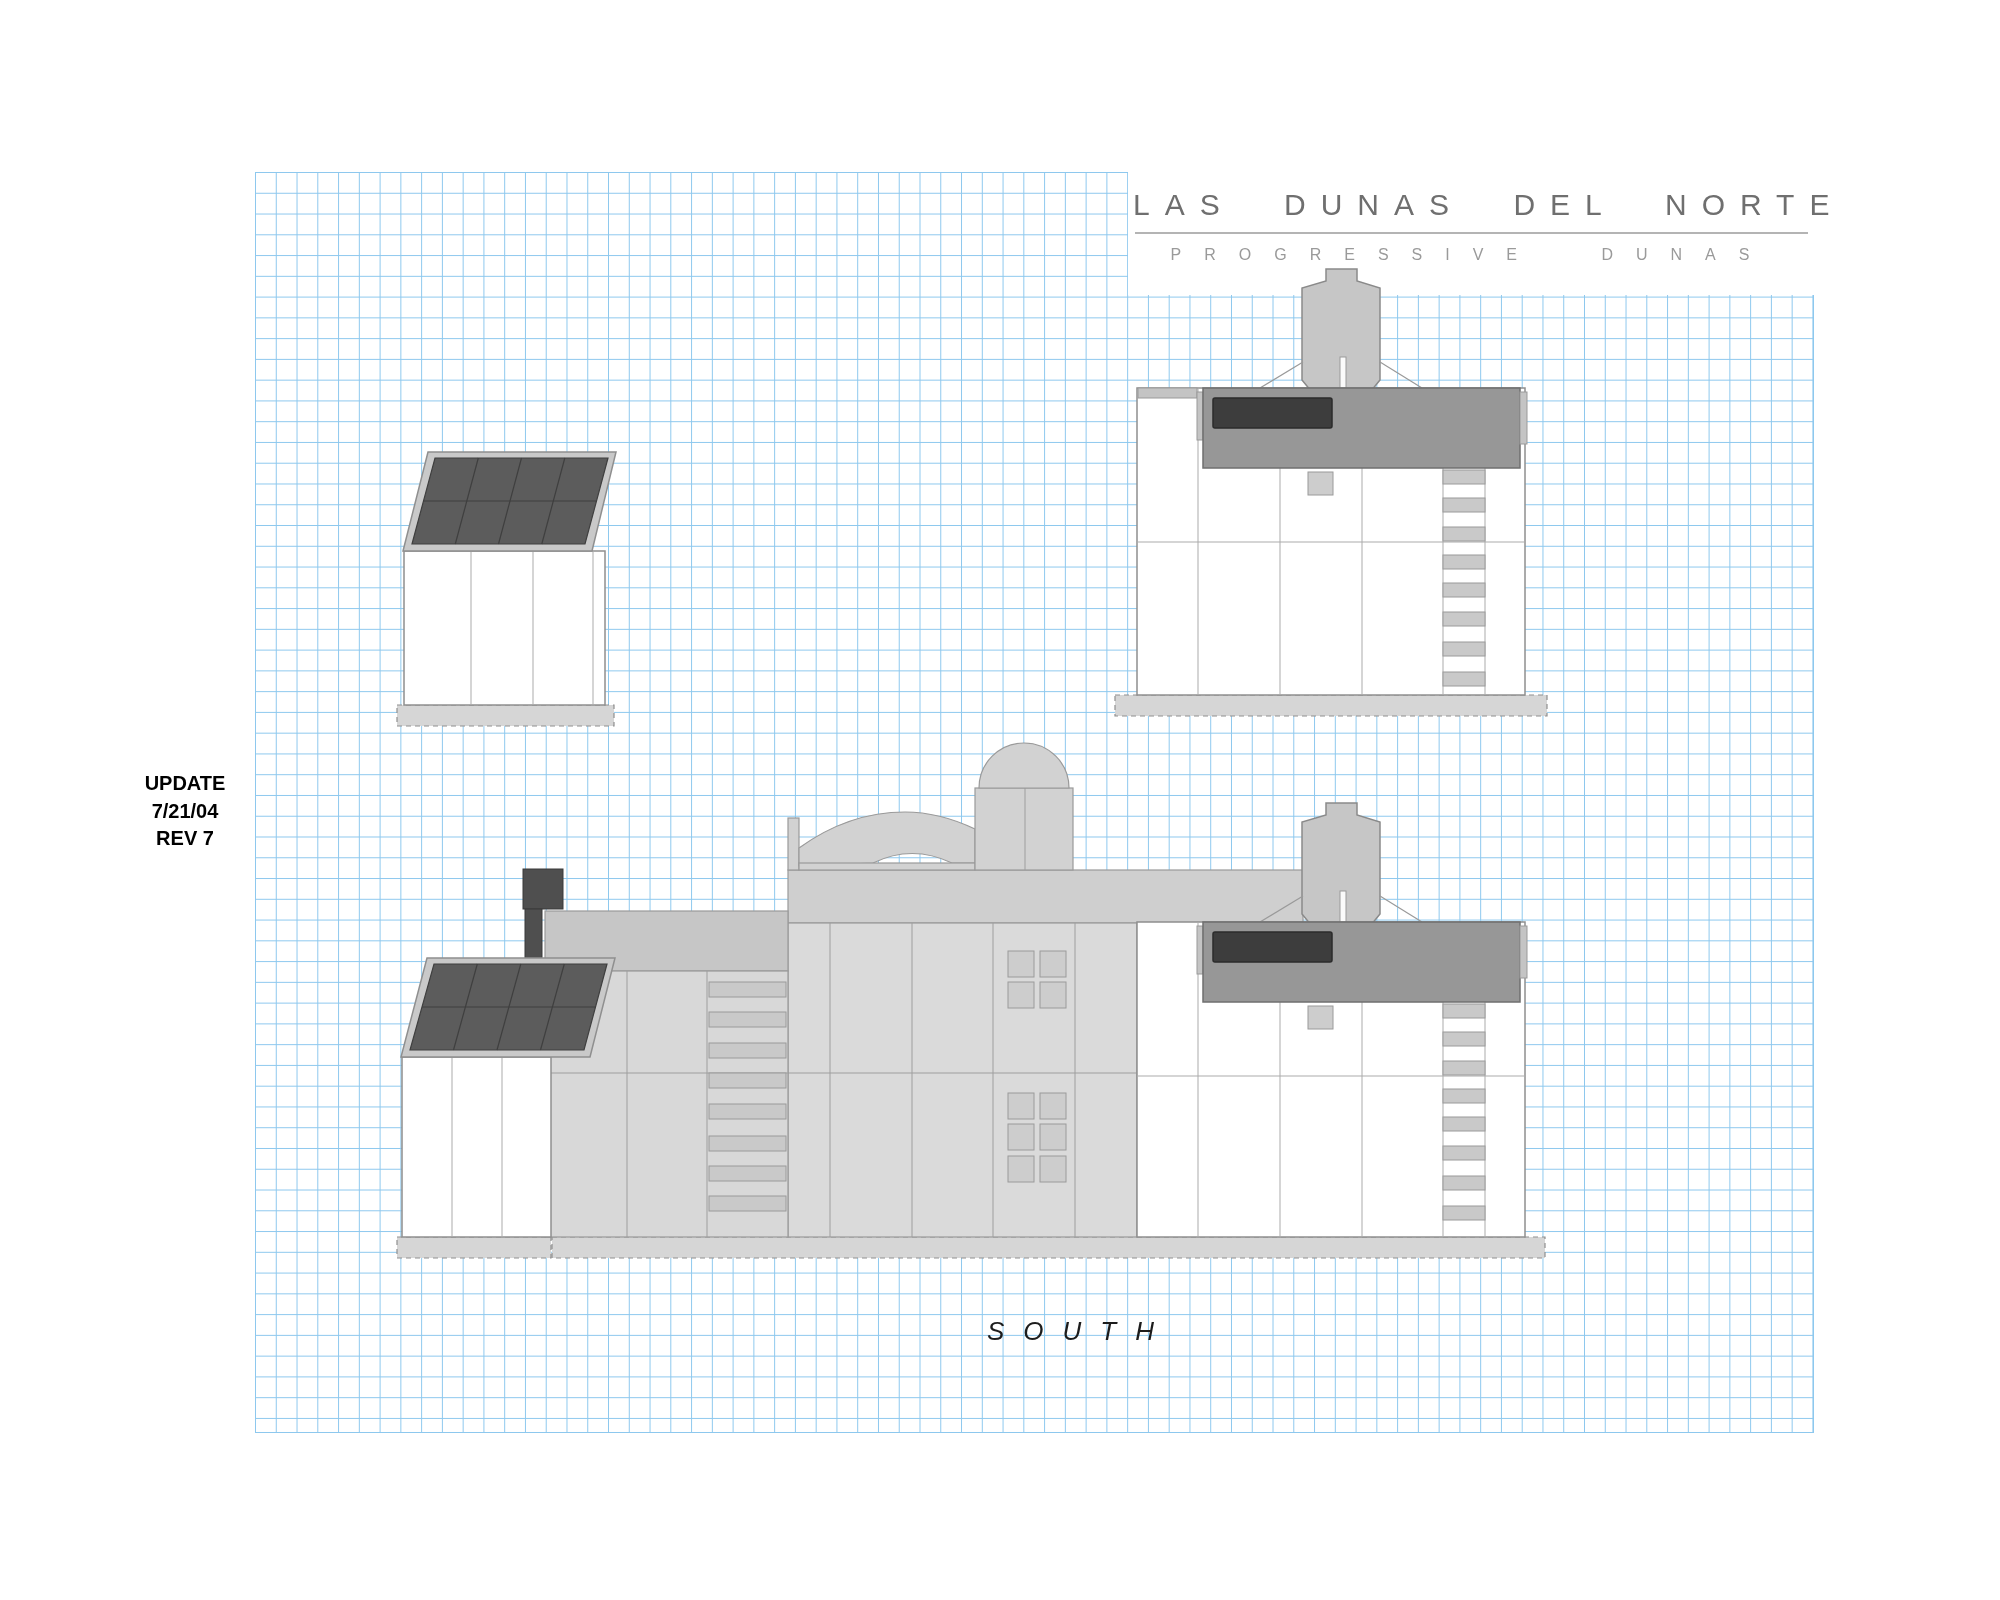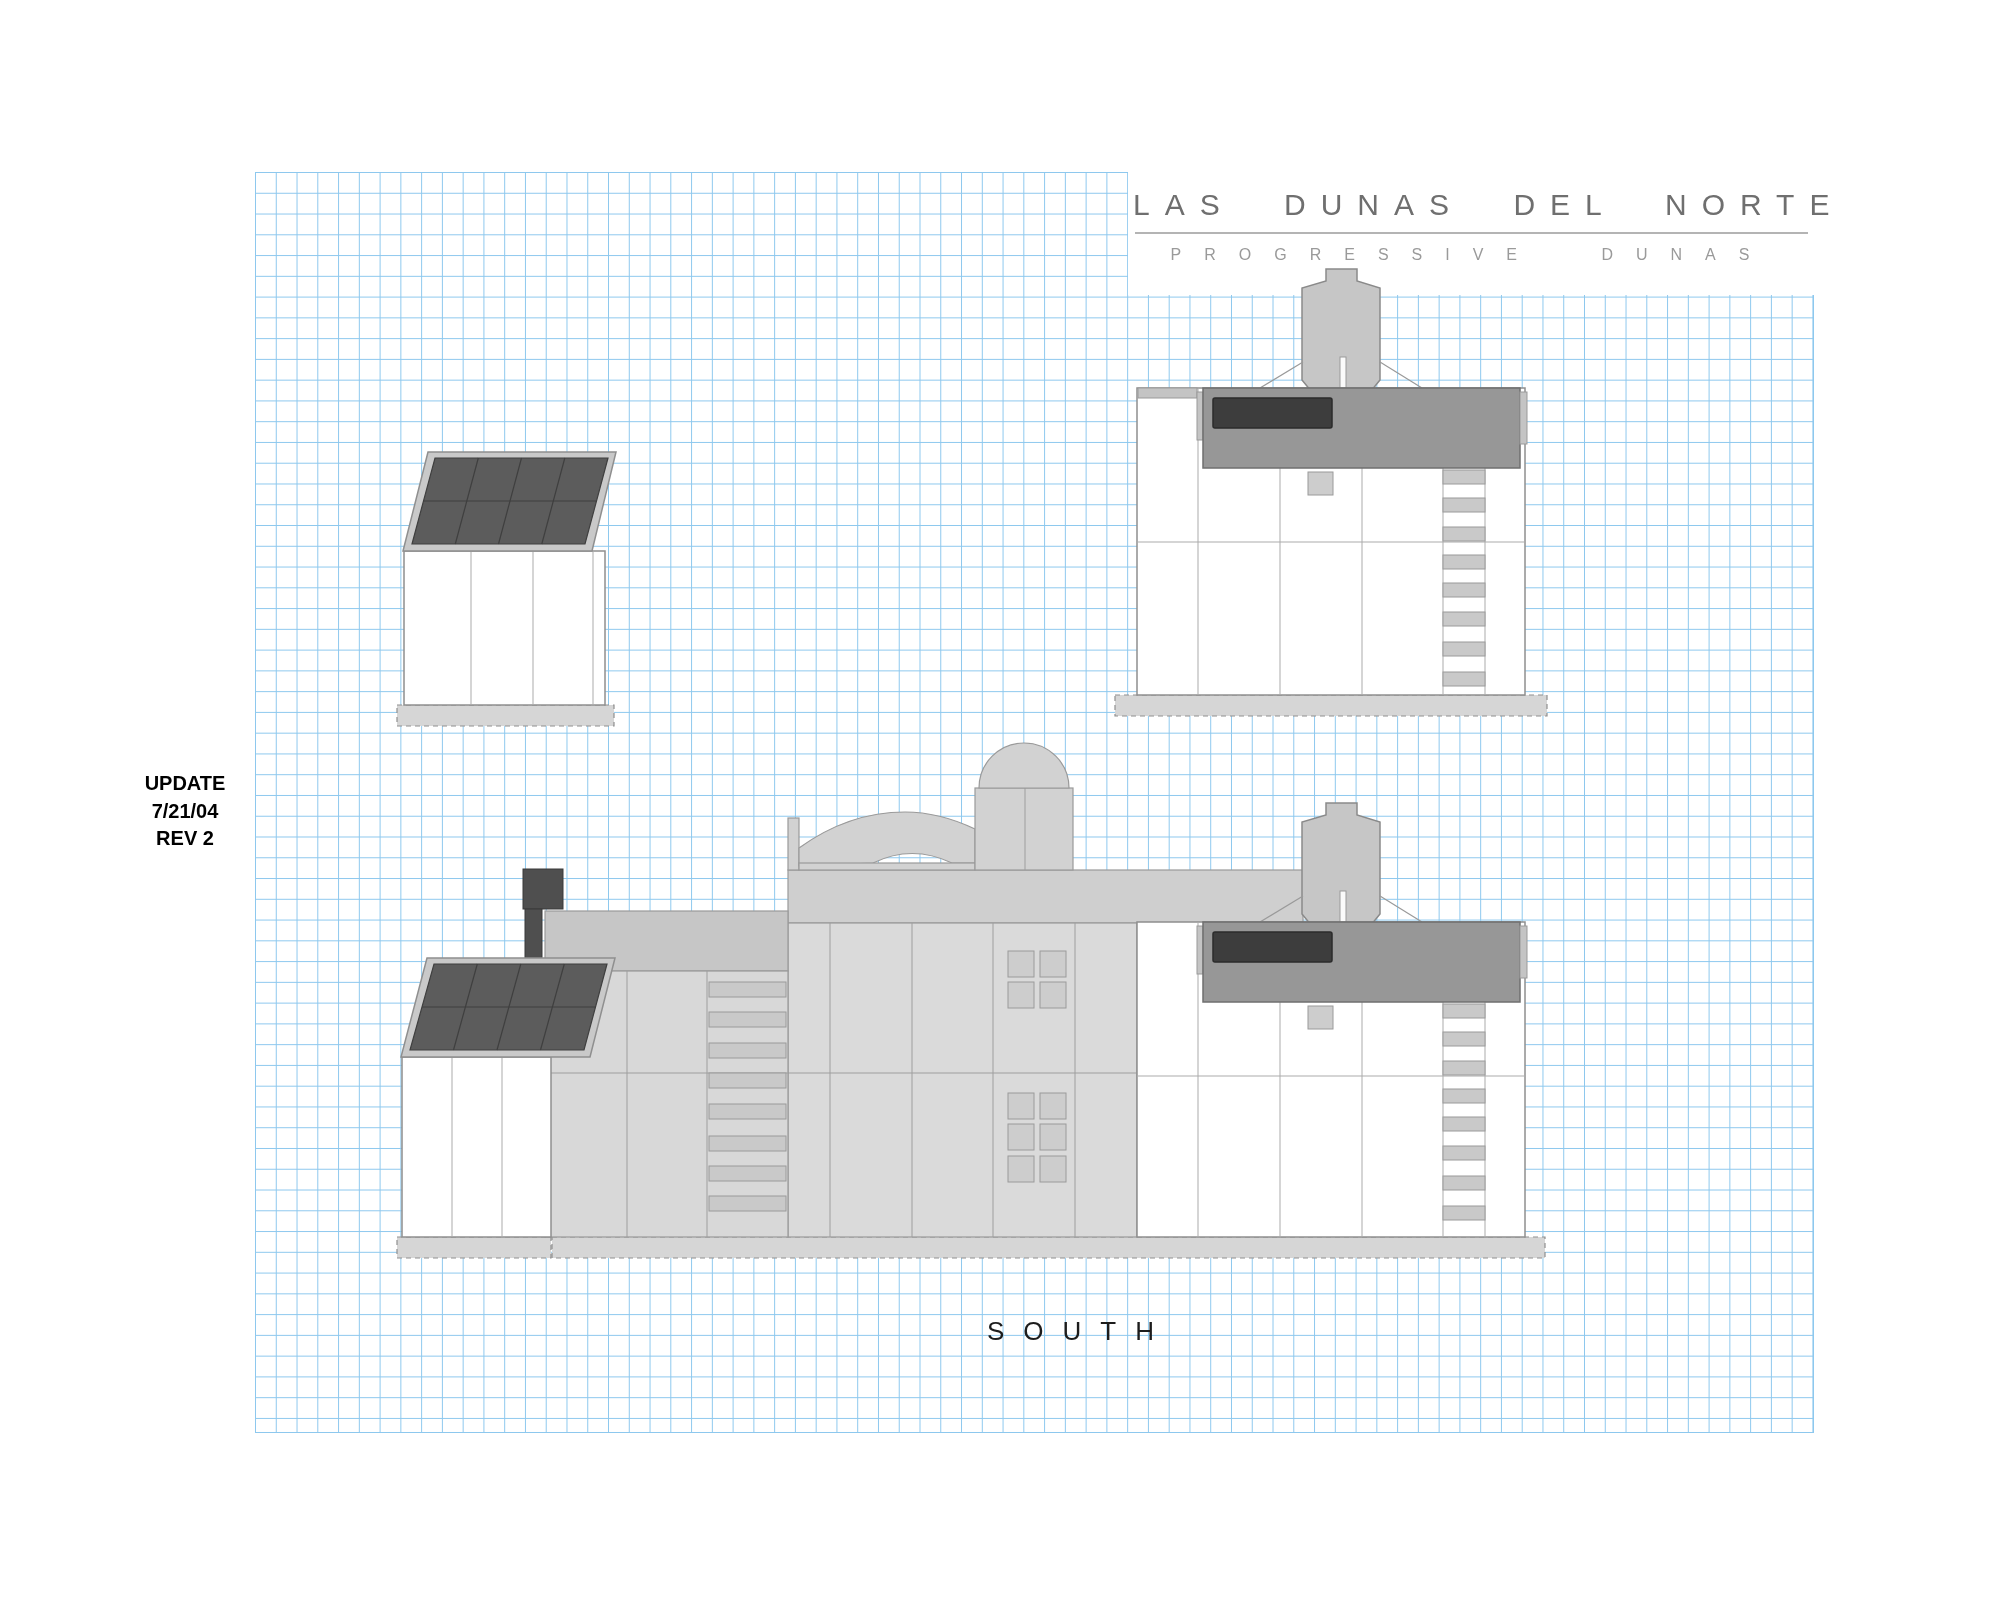--- a/index.html
+++ b/index.html
@@ -16,21 +16,21 @@
   .proj-title{position:absolute;left:1133px;top:188px;width:690px;font-size:30px;
         letter-spacing:15px;word-spacing:26px;color:var(--title-text,#6f6f6f);white-space:nowrap;}
   .title-rule{position:absolute;left:1135px;top:232px;width:673px;height:2px;
         background:var(--divider,#b4b4b4);}
   .proj-subtitle{position:absolute;left:1135px;top:246px;width:673px;text-align:center;
         font-size:16px;letter-spacing:23px;word-spacing:34px;color:var(--subtitle-text,#9a9a9a);
         white-space:nowrap;}
   .rev-note{position:absolute;left:100px;top:770px;width:170px;text-align:center;
         font-size:20px;font-weight:bold;line-height:27.5px;color:var(--note-text,#000);}
   .south-label{position:absolute;left:930px;top:1316px;width:300px;text-align:center;
-        font-size:26px;letter-spacing:19px;color:var(--label-text,#1c1c1c);white-space:nowrap;}
+        font-size:26px;letter-spacing:19px;color:var(--label-text,#1c1c1c);white-space:nowrap;font-style:italic;}
   svg.sheet{position:absolute;left:0;top:0;pointer-events:none;}
   
   .wall   {fill:var(--wall-white,#ffffff);stroke:#8f8f8f;stroke-width:1.5;}
   .seam   {stroke:#ababab;stroke-width:1;}
   .seamd  {stroke:#9e9e9e;stroke-width:1;}
   .found  {fill:var(--foundation,#d6d6d6);stroke:#8f8f8f;stroke-width:1.2;stroke-dasharray:5 4;}
   .frame  {fill:var(--solar-frame,#c9c9c9);stroke:#8f8f8f;stroke-width:1.5;}
   .panel  {fill:var(--solar-panel,#5c5c5c);stroke:#3f3f3f;stroke-width:1.2;}
   .pline  {stroke:#3f3f3f;stroke-width:1.2;fill:none;}
   .band   {fill:var(--roof-band,#c6c6c6);stroke:#9a9a9a;stroke-width:1.2;}
@@ -56,21 +56,21 @@
   <div class="grid"></div>
   <div class="title-mask"></div>
 
   <div class="proj-title">LAS DUNAS DEL NORTE</div>
   <div class="title-rule"></div>
   <div class="proj-subtitle">PROGRESSIVE DUNAS</div>
 
   <div class="rev-note">
     <div>UPDATE</div>
     <div>7/21/04</div>
-    <div>REV 2</div>
+    <div>REV 7</div>
   </div>
 
   <div class="south-label">SOUTH</div>
 
   <svg class="sheet" width="2000" height="1600" viewBox="0 0 2000 1600">
 
     <g>
       <rect class="found" x="397" y="705" width="217" height="21"></rect>
       <rect class="wall" x="404" y="551" width="201" height="154"></rect>
       <line class="seam" x1="471" y1="551" x2="471" y2="705"></line>

